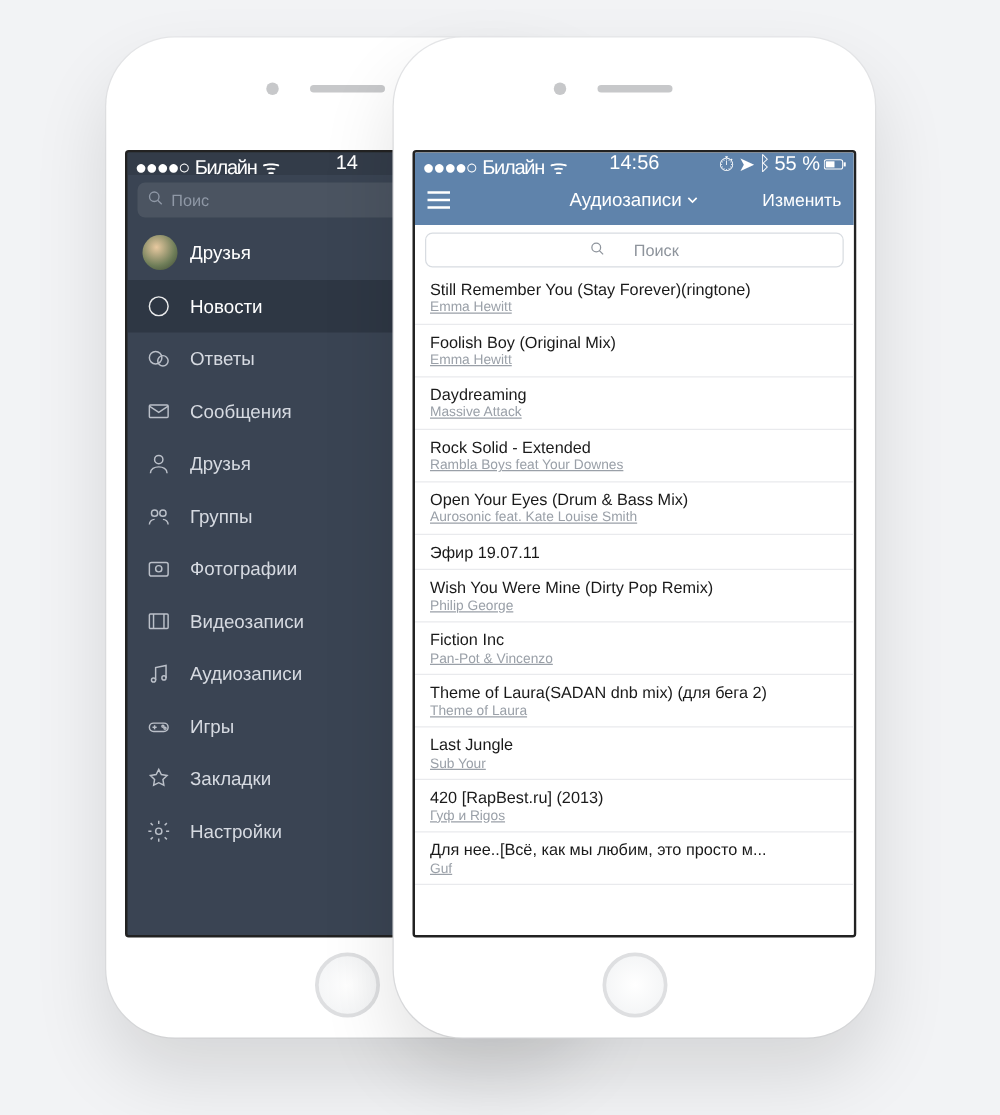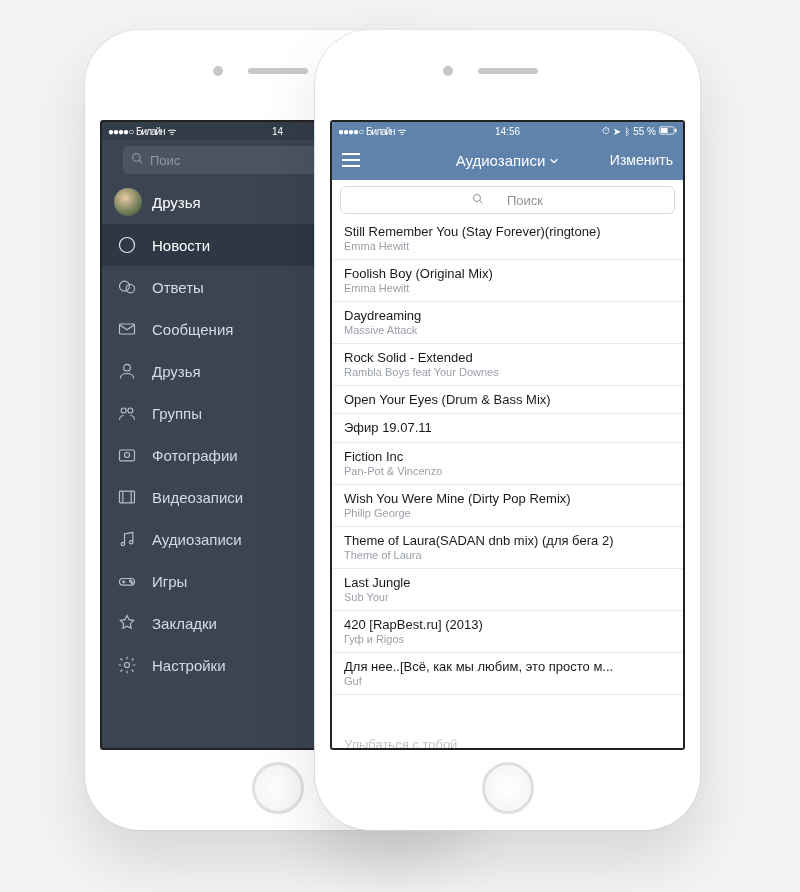--- a/index.html
+++ b/index.html
@@ -49,33 +49,33 @@
     position: relative;
     display: flex; flex-direction: column;
   }
 
   
   .phone-left { top: 30px; left: 85px; z-index: 1; }
   .phone-right { top: 30px; left: 315px; z-index: 2; }
 
   
   .status {
-    height: 18px; font-size: 10px;
-    display: flex; align-items: center; justify-content: space-between;
+    height: 18px; font-size: 16px;
+    display: flex; align-items: flex-start; justify-content: space-between;
     padding: 0 6px; color: #fff;
   }
   .status .dots span { letter-spacing: -1px; }
   .status .center { position: absolute; left:0; right:0; text-align:center; pointer-events:none; }
   .status .right { display:flex; gap:3px; align-items:center; }
 
   
   .screen-dark { background: #3a4453; color: #c9ced6; }
   .screen-dark .status { background:#333c49; }
   .searchbar-dark {
-    margin: 6px 21px;
+    margin: 6px 8px;
     background: #4b5461; border-radius: 6px;
     height: 28px; display:flex; align-items:center; padding:0 8px;
     color:#8f98a6; font-size: 13px; gap:6px;
   }
   .profile-row {
     display:flex; align-items:center; gap:10px;
     padding: 8px 12px; color:#fff; font-size:15px;
   }
   .avatar {
     width:28px; height:28px; border-radius:50%;
@@ -110,21 +110,21 @@
     border:1px solid #d8dce1; border-radius:6px; height:28px;
     display:flex; align-items:center; justify-content:center; gap:23px;
     color:#8e949c; font-size:13px;
   }
   .list { flex:1; overflow:hidden; background:#fff; }
   .track {
     padding:6px 12px 5px;
     border-bottom:1px solid #e9eaed;
   }
   .track .t-title { font-size:13px; color:#1a1a1a; line-height:1.25; white-space:nowrap; overflow:hidden; text-overflow:ellipsis; }
-  .track .t-artist { font-size:11px; color:#9aa0a8; line-height:1.25; white-space:nowrap; overflow:hidden; text-overflow:ellipsis; }
+  .track .t-artist { font-size:11px; color:#9aa0a8; line-height:1.25; white-space:nowrap; overflow:hidden; text-overflow:ellipsis;text-decoration:underline; }
   .track.last .t-title{ color:#bfc3c9;margin-top:36px; }
 
   .chev { width:10px; height:10px; }
 </style>
 </head>
 <body>
 
 <div class="stage">
 
   <div class="phone phone-left">
@@ -326,31 +326,32 @@
           <div class="track">
             <div class="t-title">Daydreaming</div>
             <div class="t-artist">Massive Attack</div>
           </div>
           <div class="track">
             <div class="t-title">Rock Solid - Extended</div>
             <div class="t-artist">Rambla Boys feat Your Downes</div>
           </div>
           <div class="track">
             <div class="t-title">Open Your Eyes (Drum &amp; Bass Mix)</div>
+            <div class="t-artist">Aurosonic feat. Kate Louise Smith</div>
           </div>
           <div class="track">
             <div class="t-title">Эфир 19.07.11</div>
+          </div>
+          <div class="track">
+            <div class="t-title">Wish You Were Mine (Dirty Pop Remix)</div>
+            <div class="t-artist">Philip George</div>
           </div>
           <div class="track">
             <div class="t-title">Fiction Inc</div>
             <div class="t-artist">Pan-Pot &amp; Vincenzo</div>
-          </div>
-          <div class="track">
-            <div class="t-title">Wish You Were Mine (Dirty Pop Remix)</div>
-            <div class="t-artist">Philip George</div>
           </div>
           <div class="track">
             <div class="t-title">Theme of Laura(SADAN dnb mix) (для бега 2)</div>
             <div class="t-artist">Theme of Laura</div>
           </div>
           <div class="track">
             <div class="t-title">Last Jungle</div>
             <div class="t-artist">Sub Your</div>
           </div>
           <div class="track">

